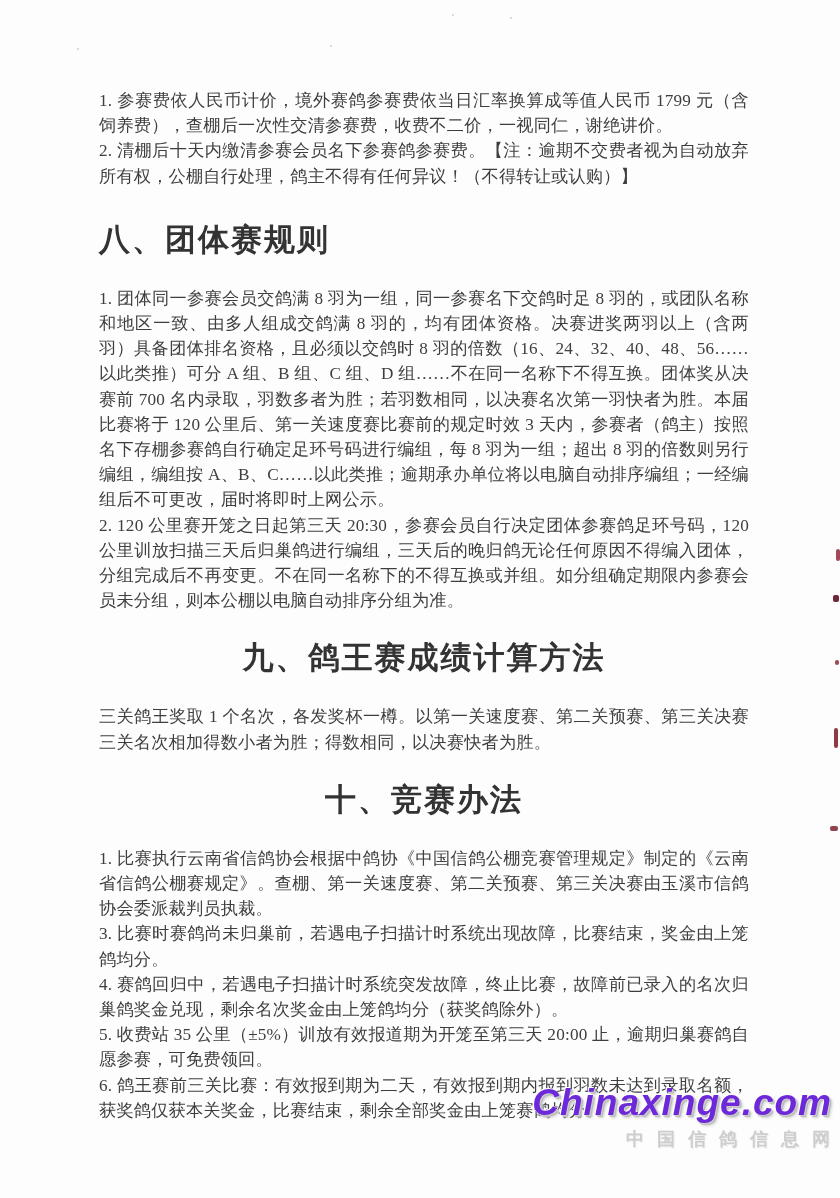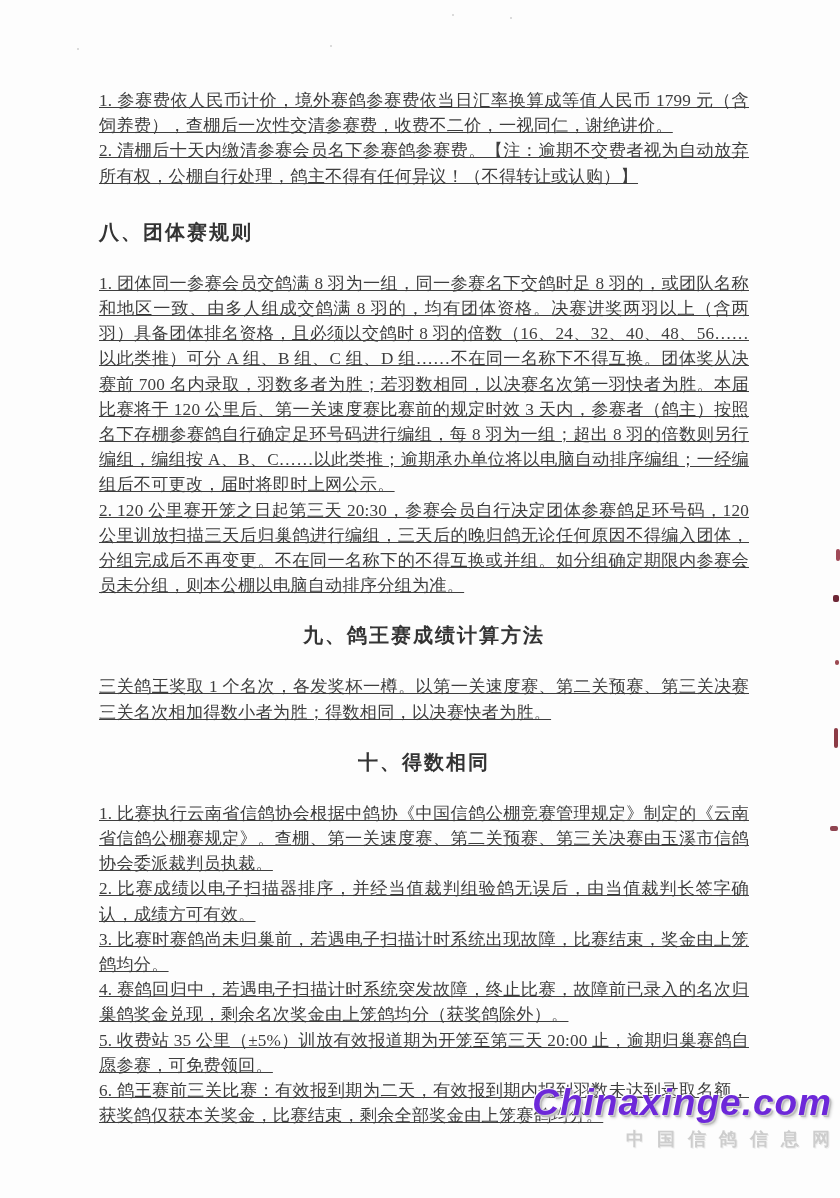--- a/index.html
+++ b/index.html
@@ -19,25 +19,24 @@
     left:99px;top:0;
     width:650px;
     color:#3e3e3e;
   }
   .para{
     font-size:17.2px;
     line-height:25.2px;
     text-align:justify;
     margin:0;
     letter-spacing:0.2px;
-    text-decoration:underline;
   }
   .intro{margin-top:88px;}
   .sec-title{
-    font-size:20px;
+    font-size:31px;
     font-weight:600;
     color:#333333;
     letter-spacing:2px;
     margin:30px 0 25px 0;
     font-family:Liberation Serif, serif;
   }
   .sec-title.tight{margin-top:24px;text-align:center;}
   
   .watermark{
     position:absolute;
@@ -100,24 +99,23 @@
     <div>
       <p class="para">1. 团体同一参赛会员交鸽满 8 羽为一组，同一参赛名下交鸽时足 8 羽的，或团队名称和地区一致、由多人组成交鸽满 8 羽的，均有团体资格。决赛进奖两羽以上（含两羽）具备团体排名资格，且必须以交鸽时 8 羽的倍数（16、24、32、40、48、56……以此类推）可分 A 组、B 组、C 组、D 组……不在同一名称下不得互换。团体奖从决赛前 700 名内录取，羽数多者为胜；若羽数相同，以决赛名次第一羽快者为胜。本届比赛将于 120 公里后、第一关速度赛比赛前的规定时效 3 天内，参赛者（鸽主）按照名下存棚参赛鸽自行确定足环号码进行编组，每 8 羽为一组；超出 8 羽的倍数则另行编组，编组按 A、B、C……以此类推；逾期承办单位将以电脑自动排序编组；一经编组后不可更改，届时将即时上网公示。</p>
       <p class="para">2. 120 公里赛开笼之日起第三天 20:30，参赛会员自行决定团体参赛鸽足环号码，120 公里训放扫描三天后归巢鸽进行编组，三天后的晚归鸽无论任何原因不得编入团体，分组完成后不再变更。不在同一名称下的不得互换或并组。如分组确定期限内参赛会员未分组，则本公棚以电脑自动排序分组为准。</p>
     </div>
 
     <h2 class="sec-title tight">九、鸽王赛成绩计算方法</h2>
     <div>
       <p class="para">三关鸽王奖取 1 个名次，各发奖杯一樽。以第一关速度赛、第二关预赛、第三关决赛三关名次相加得数小者为胜；得数相同，以决赛快者为胜。</p>
     </div>
 
-    <h2 class="sec-title tight">十、得数相同</h2>
+    <h2 class="sec-title tight">十、竞赛办法</h2>
     <div>
       <p class="para">1. 比赛执行云南省信鸽协会根据中鸽协《中国信鸽公棚竞赛管理规定》制定的《云南省信鸽公棚赛规定》。查棚、第一关速度赛、第二关预赛、第三关决赛由玉溪市信鸽协会委派裁判员执裁。</p>
-      <p class="para">2. 比赛成绩以电子扫描器排序，并经当值裁判组验鸽无误后，由当值裁判长签字确认，成绩方可有效。</p>
       <p class="para">3. 比赛时赛鸽尚未归巢前，若遇电子扫描计时系统出现故障，比赛结束，奖金由上笼鸽均分。</p>
       <p class="para">4. 赛鸽回归中，若遇电子扫描计时系统突发故障，终止比赛，故障前已录入的名次归巢鸽奖金兑现，剩余名次奖金由上笼鸽均分（获奖鸽除外）。</p>
       <p class="para">5. 收费站 35 公里（±5%）训放有效报道期为开笼至第三天 20:00 止，逾期归巢赛鸽自愿参赛，可免费领回。</p>
       <p class="para">6. 鸽王赛前三关比赛：有效报到期为二天，有效报到期内报到羽数未达到录取名额，获奖鸽仅获本关奖金，比赛结束，剩余全部奖金由上笼赛鸽均分。</p>
     </div>
 
   </div>
 
   <div class="watermark">
     <div class="wm-brand">Chinaxinge.com</div>

